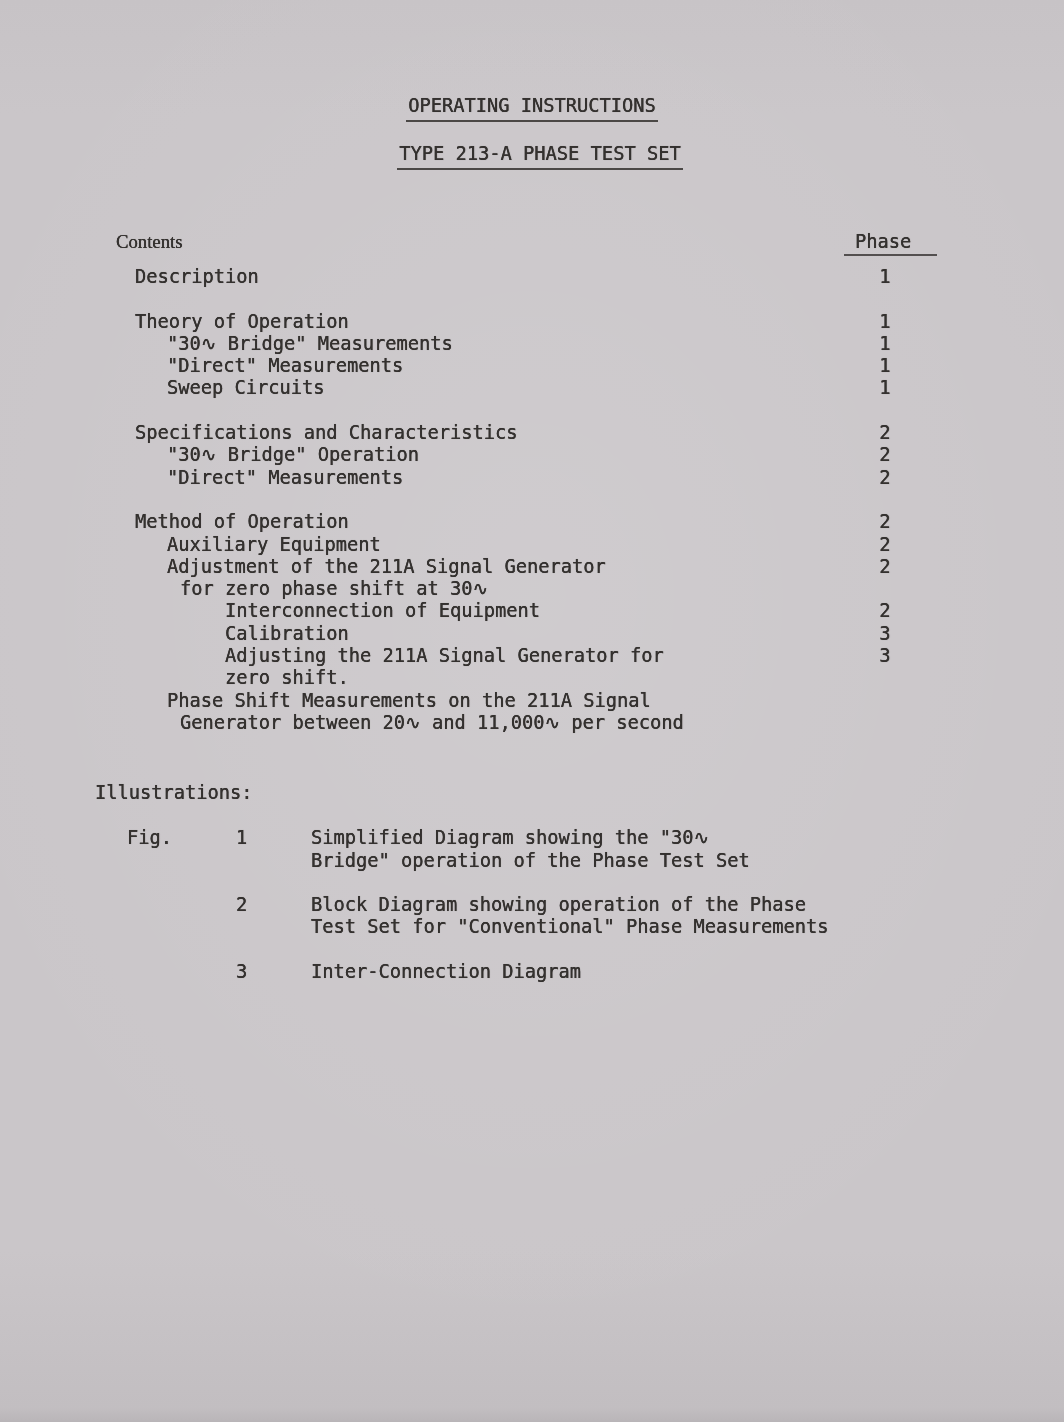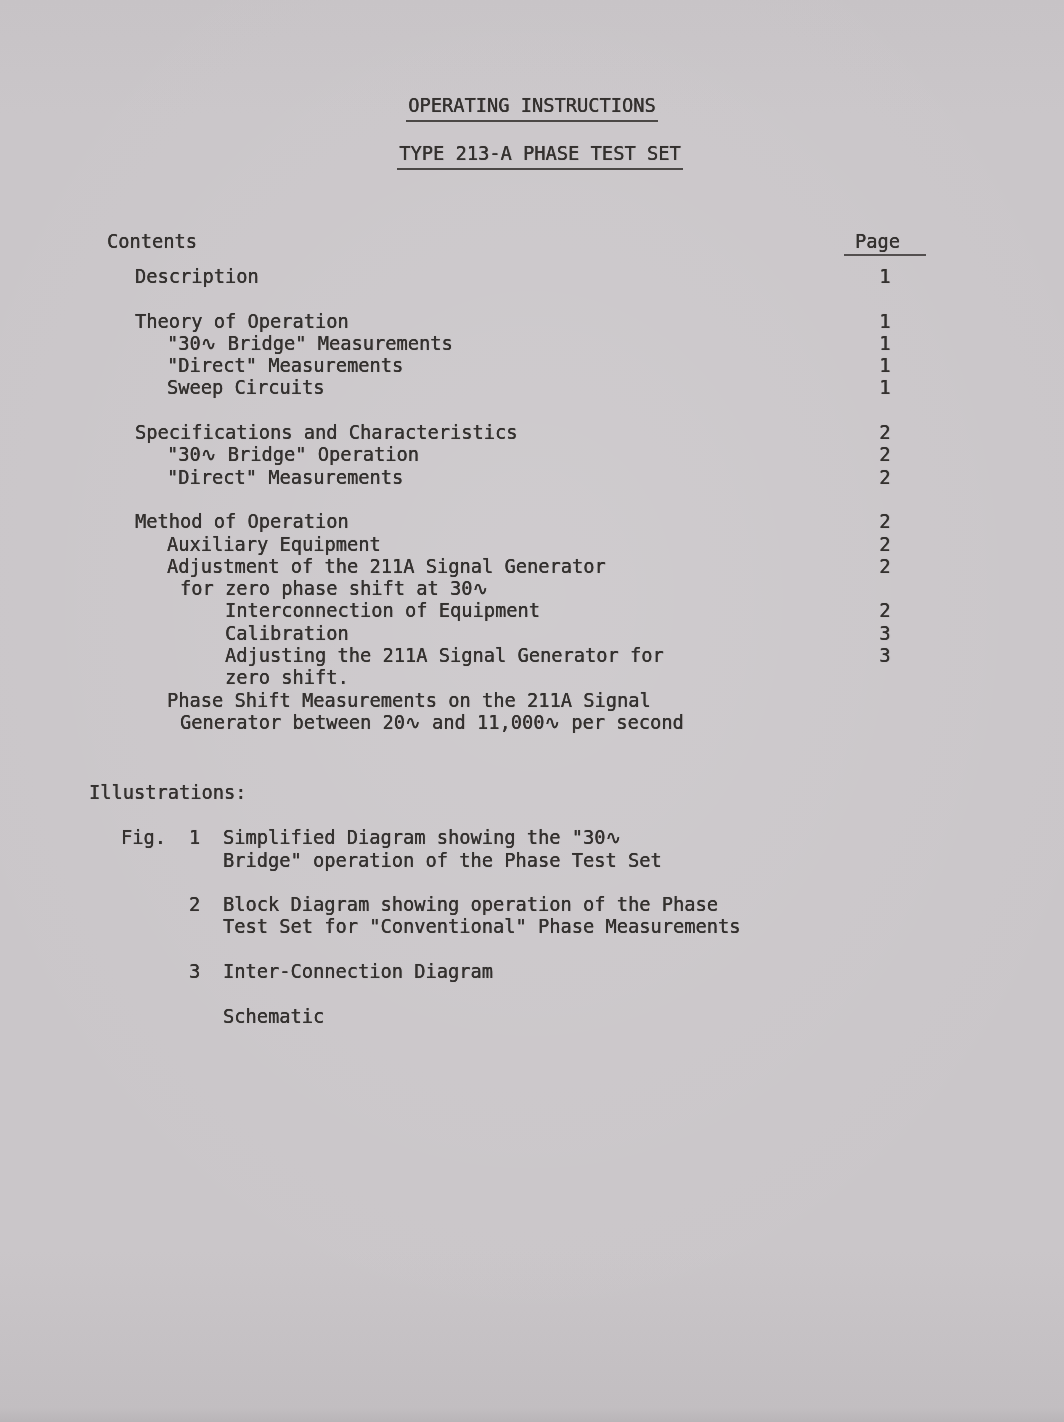--- a/index.html
+++ b/index.html
@@ -48,21 +48,21 @@
     margin-left: -14px;
   }
   .contents-header {
     position: absolute;
     top: 231px;
     left: 103px;
     width: 830px;
     height: 24px;
     line-height: 22.3px;
   }
-  .contents-heading { position: absolute; left: 4px; top: 0; }
+  .contents-heading { position: absolute; left: 13px; top: 0; font-family: Liberation Serif, serif; }
   .page-heading {
     position: absolute;
     left: 741px;
     top: 0;
     padding: 0 26px 1px 11px;
     border-bottom: 2.5px solid rgba(52,49,47,0.8);
   }
   .toc-list {
     position: absolute;
     top: 266px;
@@ -78,28 +78,29 @@
   .toc-entry-page {
     position: absolute;
     left: 758px;
     top: 0;
     width: 48px;
     text-align: center;
   }
   .illustrations-block {
     position: absolute;
     top: 782px;
-    left: 89px;
+    left: 95px;
     width: 840px;
   }
   .illustrations-heading { line-height: 22.3px; }
   .illustration-item {
     display: flex;
     margin-top: 22.3px;
     padding-left: 32px;
+    gap: 41px;
   }
   .illustration-item.first { margin-top: 23px; }
   .figure-label { width: 68px; flex: none; line-height: 22.3px; }
   .figure-number { width: 34px; flex: none; line-height: 22.3px; }
   .figure-lines { flex: 1; }
   .figure-text-line { line-height: 22.3px; white-space: nowrap; }
 </style>
 </head>
 <body>
 
@@ -109,21 +110,21 @@
     <div>
       <span class="doc-title">OPERATING INSTRUCTIONS</span>
     </div>
     <div class="doc-subtitle-wrap">
       <span class="doc-subtitle">TYPE 213-A PHASE TEST SET</span>
     </div>
   </div>
 
   <div class="contents-header">
     <span class="contents-heading">Contents</span>
-    <span class="page-heading">Page</span>
+    <span class="page-heading">Phase</span>
   </div>
 
   <div class="toc-list">
       <div class="toc-row">
     <span class="toc-entry-text" style="padding-left: 32px;">Description</span>
     <span class="toc-entry-page">1</span>
   </div>
       <div class="toc-row" style="margin-top: 22.3px;">
     <span class="toc-entry-text" style="padding-left: 32px;">Theory of Operation</span>
     <span class="toc-entry-page">1</span>
@@ -216,20 +217,17 @@
         <div class="illustration-item">
     <span class="figure-label"></span>
     <span class="figure-number">3</span>
     <span class="figure-lines">
             <div class="figure-text-line">Inter-Connection Diagram</div>
           </span>
   </div>
         <div class="illustration-item">
     <span class="figure-label"></span>
     <span class="figure-number"></span>
-    <span class="figure-lines">
-            <div class="figure-text-line">Schematic</div>
-          </span>
   </div>
       </div>
   </div>
 
 </div>
 
 </body></html>

